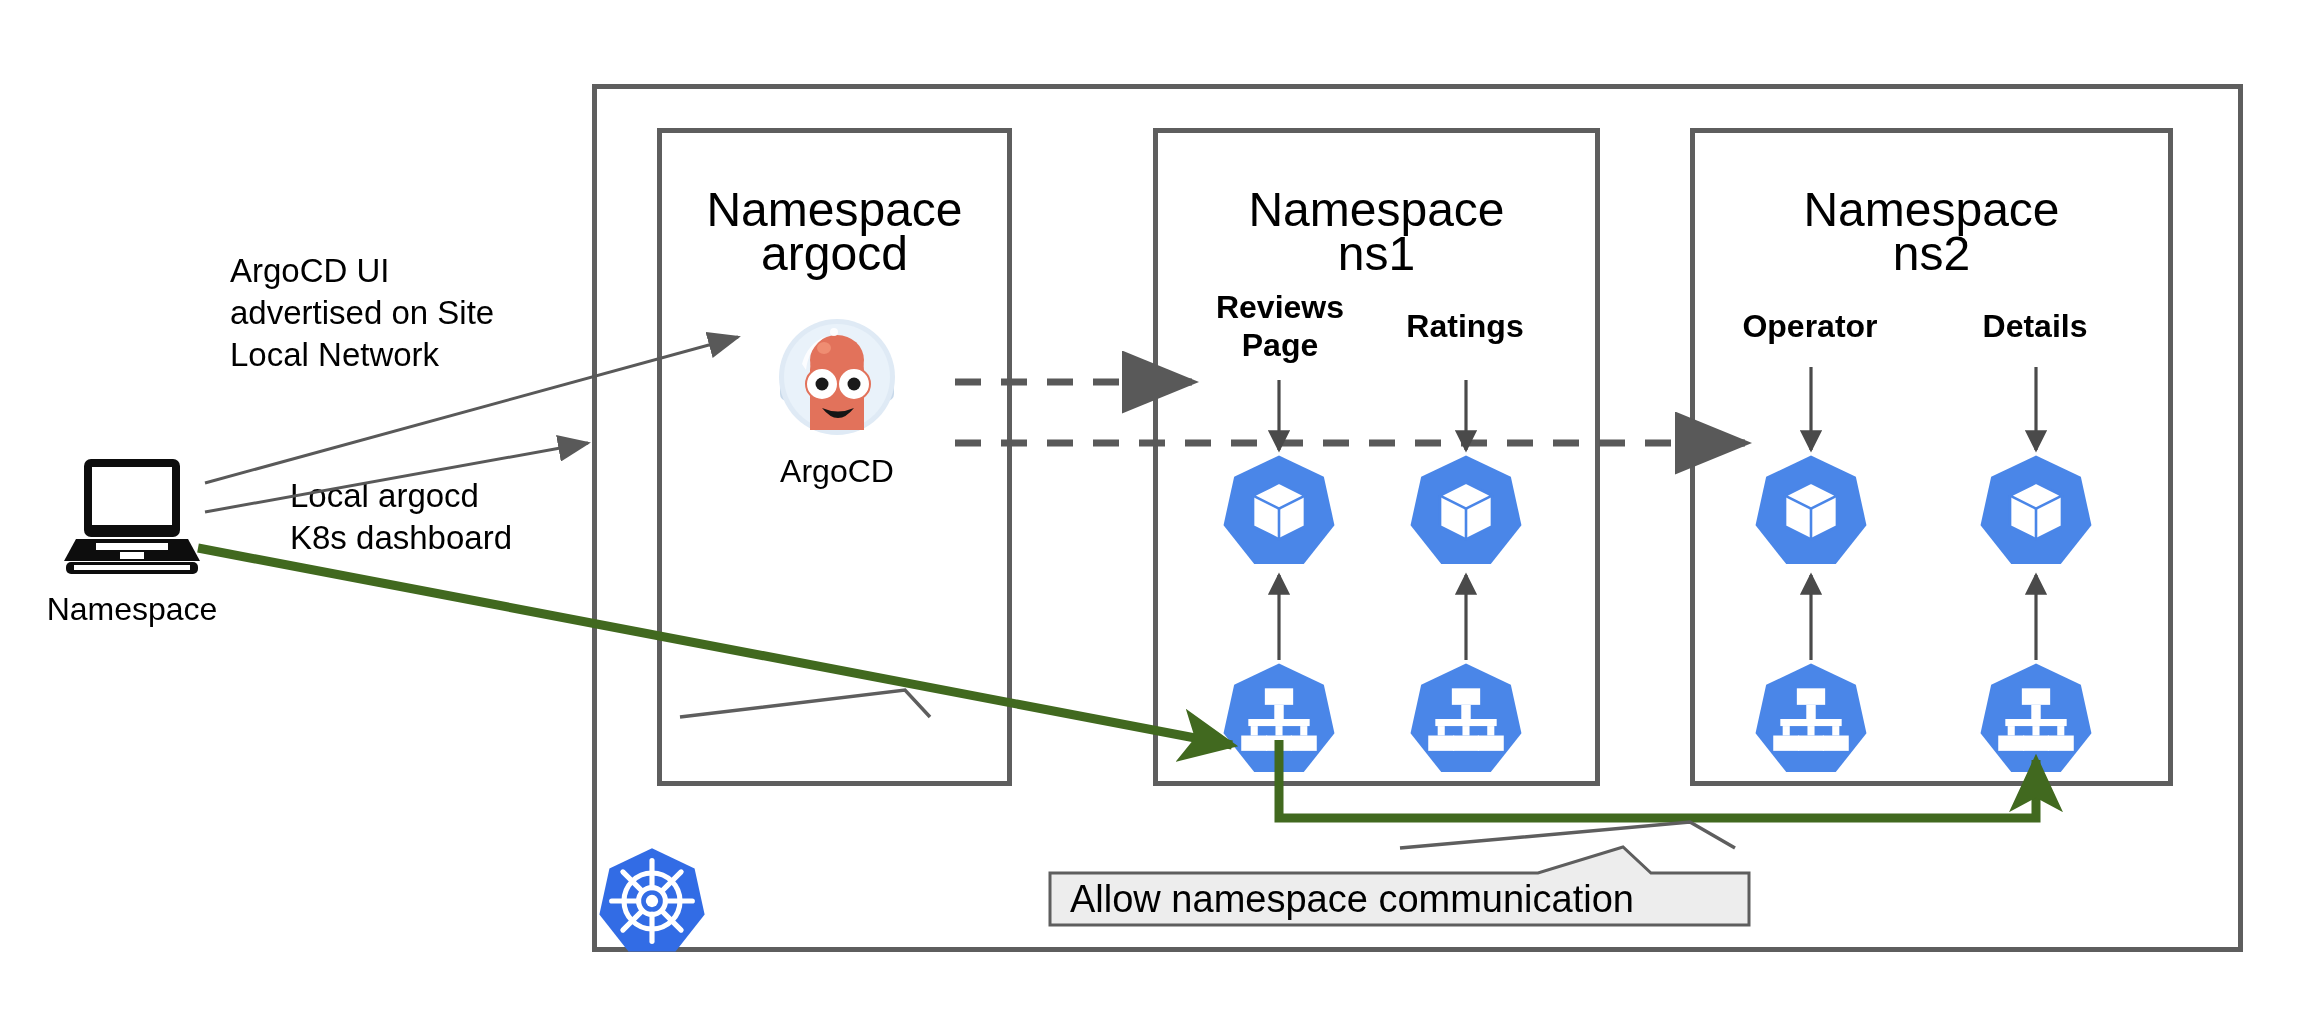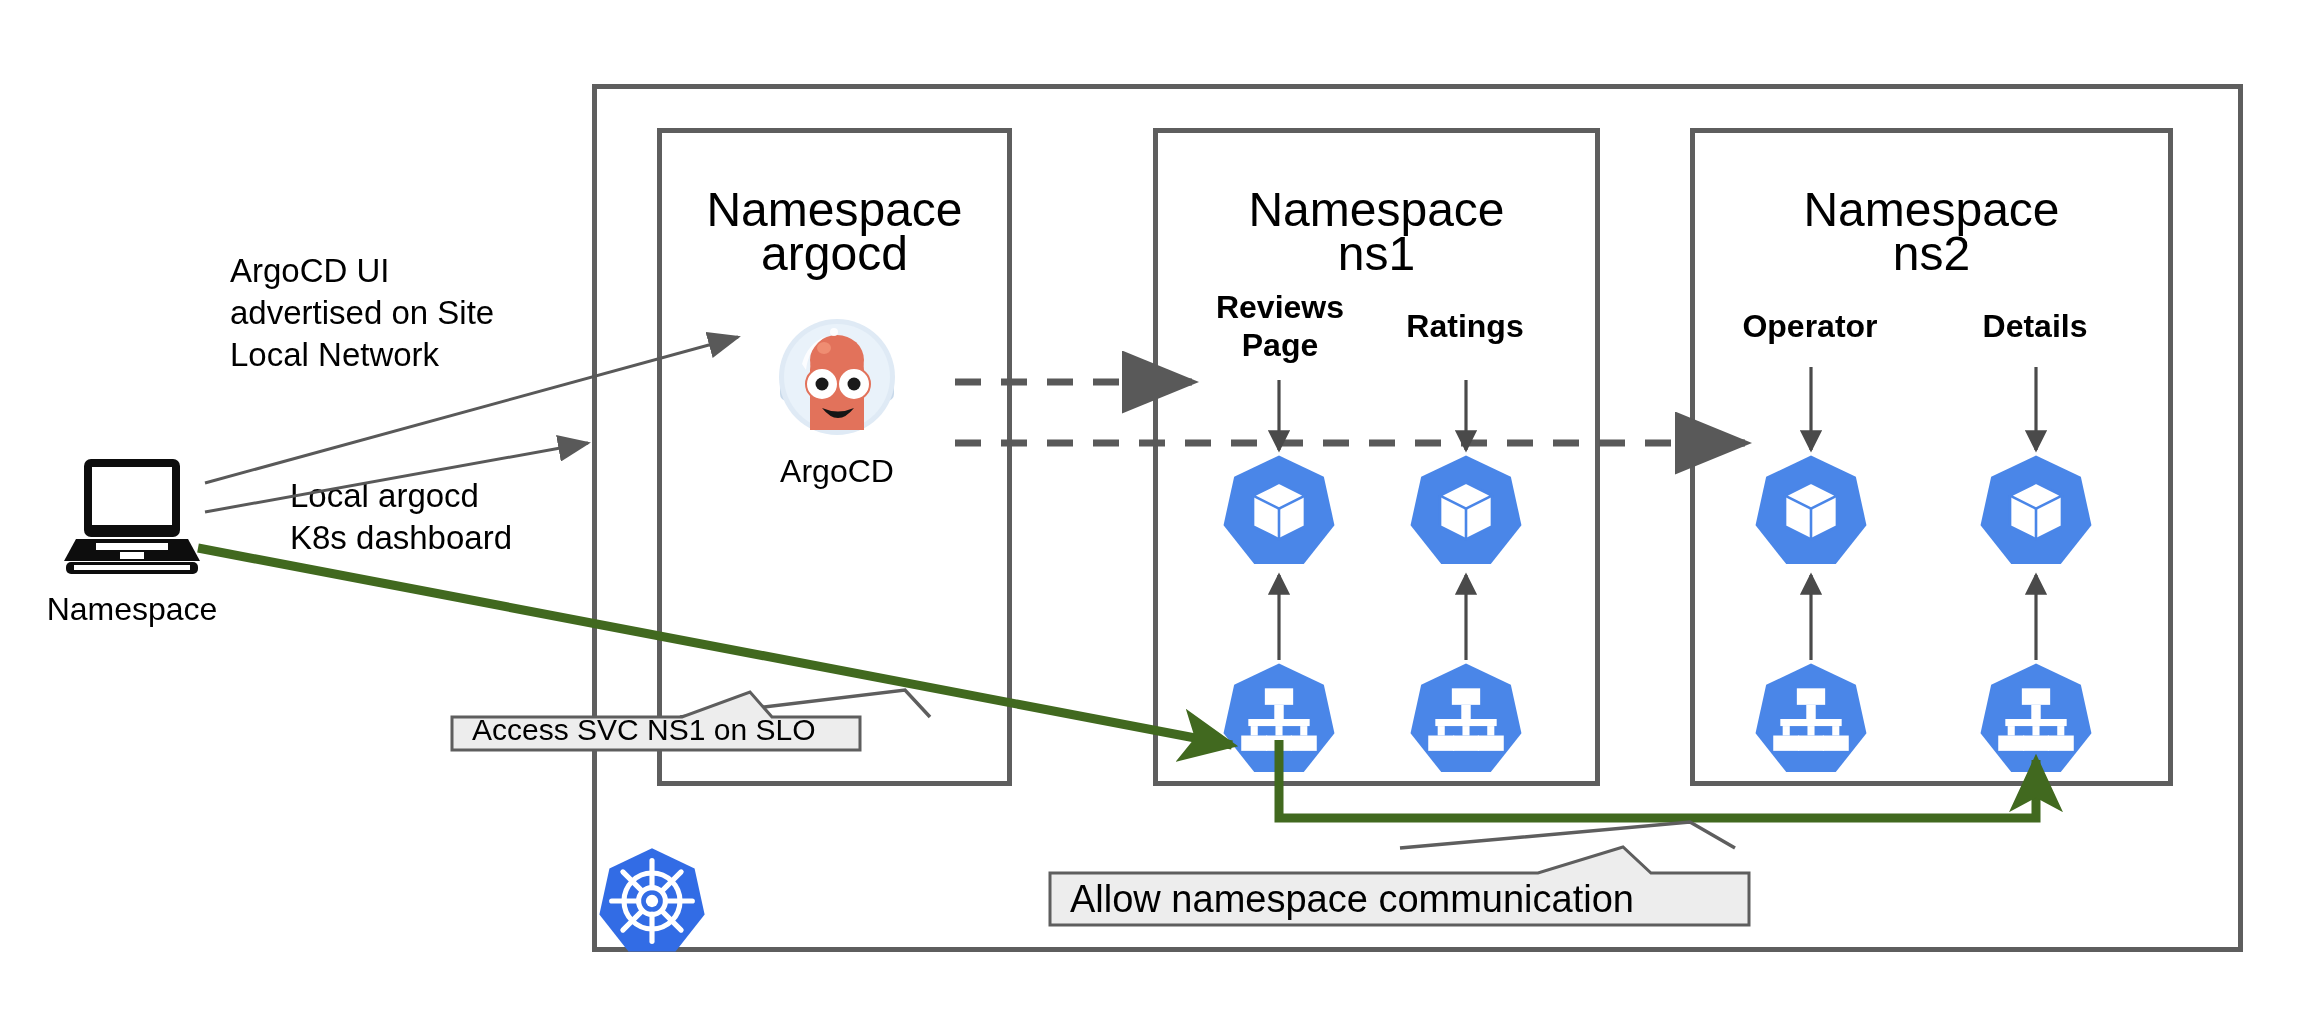--- a/index.html
+++ b/index.html
@@ -225,26 +225,20 @@
     <line x1="2036" y1="660" x2="2036" y2="575" stroke="#4a4a4a" stroke-width="3.2" marker-end="url(#grayArrowThin)"></line>
 
     <line x1="198" y1="548" x2="1232" y2="745" stroke="#41691f" stroke-width="9" marker-end="url(#greenArrow)"></line>
 
     <path class="nofill" d="M1279 740 L1279 818 L2036 818 L2036 760" stroke="#41691f" stroke-width="9" marker-end="url(#greenArrow)"></path>
 
     <path class="nofill" d="M680 717 L905 690 L930 717" stroke="#5e5e5e" stroke-width="3.5"></path>
     <path class="nofill" d="M1400 848 L1690 822 L1735 848" stroke="#5e5e5e" stroke-width="3.5"></path>
   </svg>
 
-  <div class="callout" style="left:450px; top:690px; width:412px; height:62px;">
-    <svg width="412" height="62" viewBox="0 0 412 62" style="left:0; top:0;">
-      <path d="M2 27 L2 60 L410 60 L410 27 L322 27 L300 2 L232 27 Z" fill="#ededed" stroke="#5e5e5e" stroke-width="3"></path>
-    </svg>
-    <div class="ctext" style="padding-top:18px;">Access SVC NS1 on SLO</div>
-  </div>
 
   <div class="callout big" style="left:1048px; top:845px; width:703px; height:82px;">
     <svg width="703" height="82" viewBox="0 0 703 82" style="left:0; top:0;">
       <path d="M2 28 L2 80 L701 80 L701 28 L603 28 L575 2 L490 28 Z" fill="#ededed" stroke="#5e5e5e" stroke-width="3"></path>
     </svg>
     <div class="ctext" style="padding-top:26px;">Allow namespace communication</div>
   </div>
 
 </div>
 

